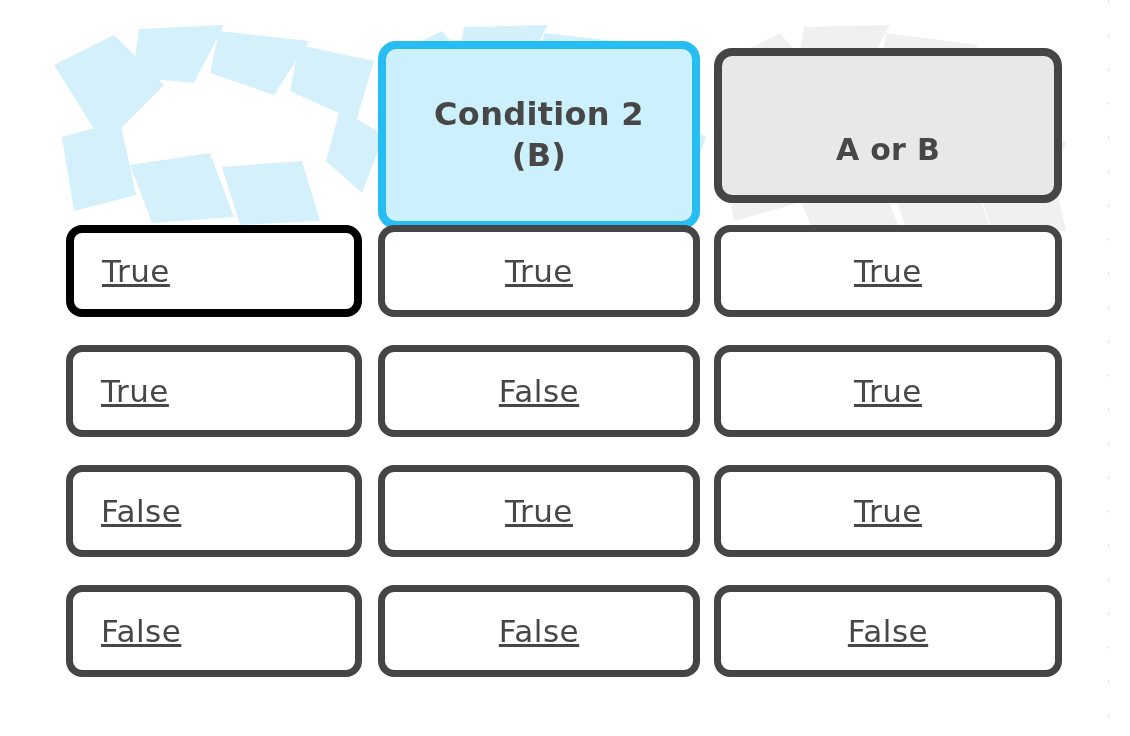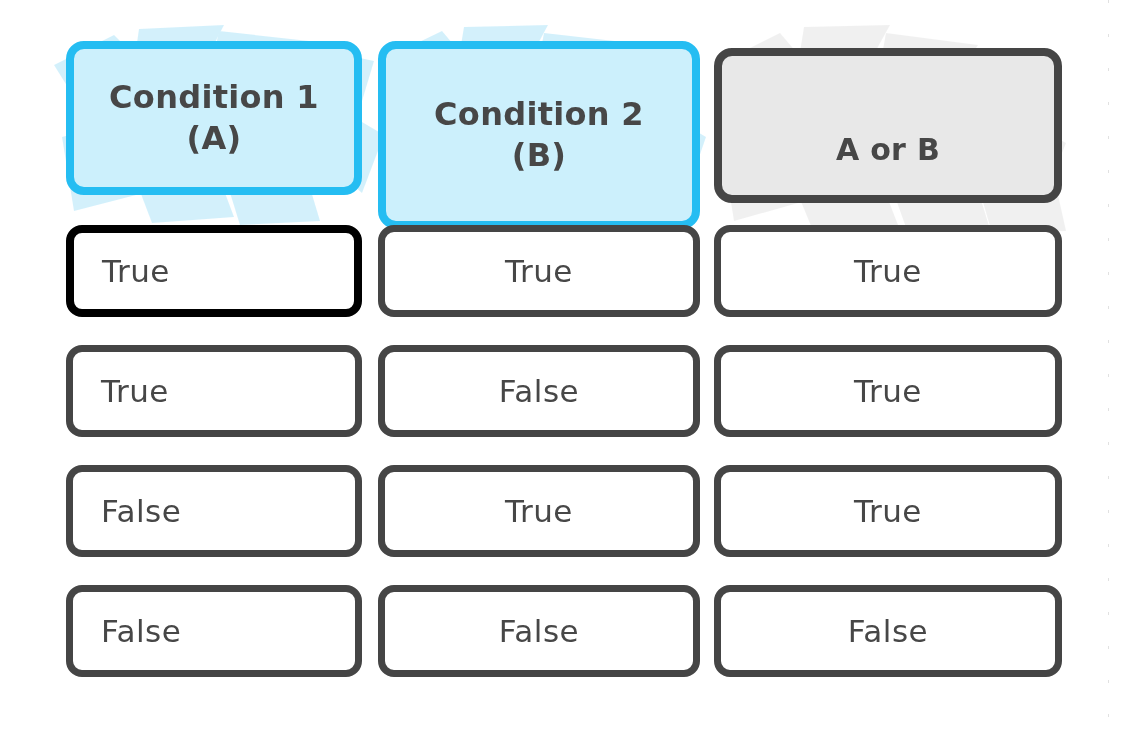--- a/index.html
+++ b/index.html
@@ -55,20 +55,21 @@
     z-index: 2;
   }
 
   .cell .txt {
     font-family: "DejaVu Sans", sans-serif;
     font-size: 31px;
     letter-spacing: .5px;
     color: #474747;
     line-height: 1;
     white-space: nowrap;
+    text-decoration: underline;
   }
 
   
   .col-0 .txt { margin-left: 28px; }
   
   .col-1, .col-2 { justify-content: center; }
 
   
   .cell.selected { border-color: #000000; border-width: 8px; }
 
@@ -160,24 +161,20 @@
           <polygon points="282,24 362,42 342,102 272,70"></polygon>
           <polygon points="330,90 380,118 356,178 318,144"></polygon>
           <polygon points="36,120 96,104 112,178 48,196"></polygon>
           <polygon points="104,150 188,138 212,200 128,208"></polygon>
           <polygon points="202,152 286,146 304,204 222,208"></polygon>
           <polygon points="292,160 368,152 380,206 306,208"></polygon>
         </g>
       </svg>
     </div>
 
-    <div class="cell header cyan col-0" style="left:0px; top:0px; width:296px; height:154px;">
-      <span class="htxt">Condition 1</span>
-      <span class="htxt">(A)</span>
-    </div>
 
     <div class="cell header cyan col-1" style="left:312px; top:0px; width:322px; height:188px;">
       <span class="htxt">Condition 2</span>
       <span class="htxt">(B)</span>
     </div>
 
     <div class="cell header gray col-2" style="left:648px; top:7px; width:348px; height:155px;">
       <span class="htxt">A or B</span>
     </div>
 

